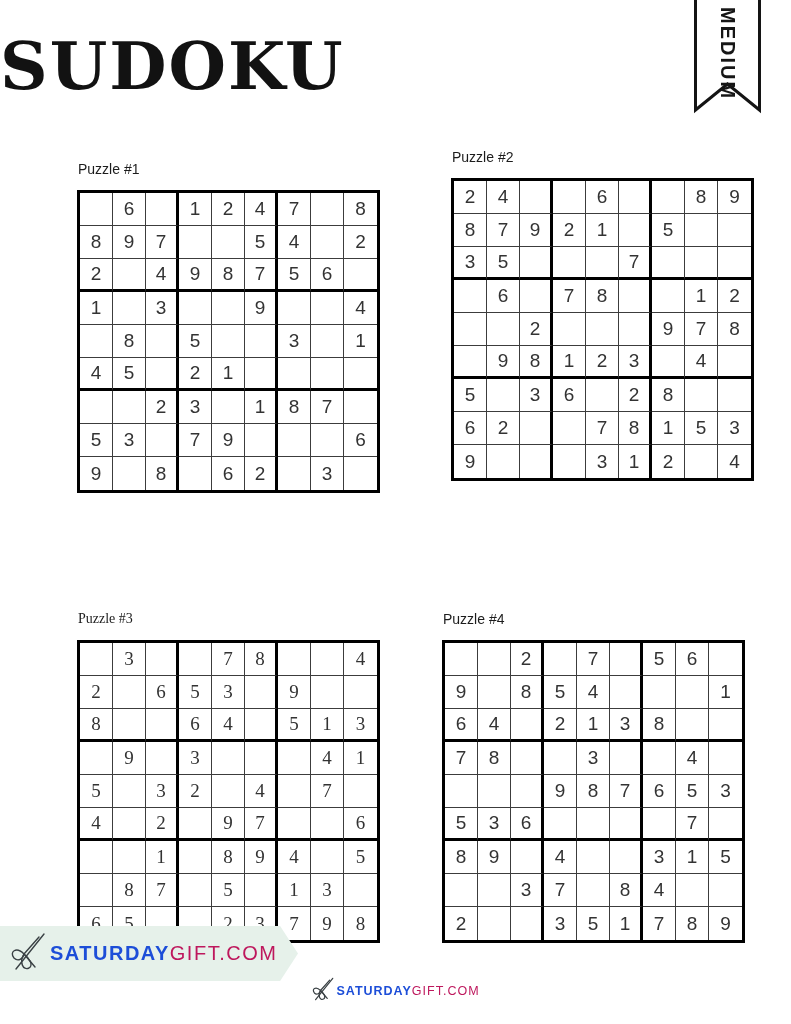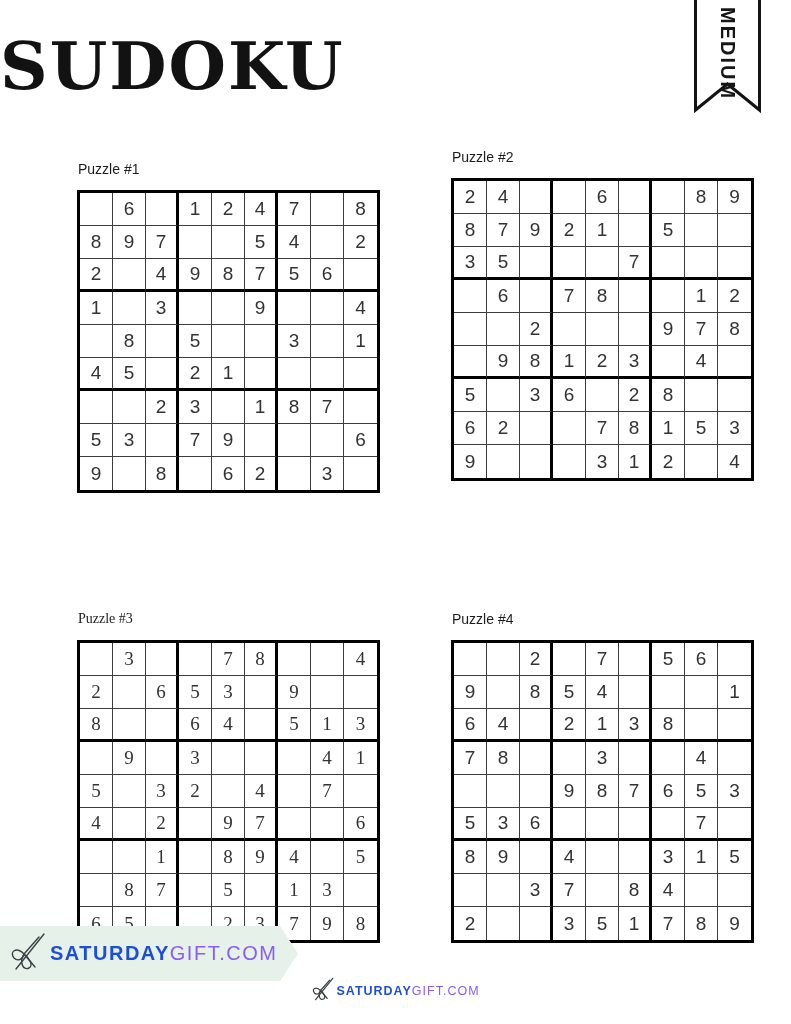--- a/index.html
+++ b/index.html
@@ -16,40 +16,40 @@
   .ribbon svg{position:absolute;left:0;top:0;}
   .ribbon-text{position:absolute;top:7px;left:50%;transform:translateX(-50%);
                writing-mode:vertical-rl;text-orientation:sideways;
                font-weight:700;font-size:20px;letter-spacing:2px;color:#161616;}
 
   
   .puzzle{position:absolute;width:258px;padding-left:21px;}
   #p1{left:56px;top:160px;}
   #p2{left:430px;top:148px;}
   #p3{left:56px;top:610px;font-family:Liberation Serif, serif;}
-  #p4{left:430px;top:610px;}
+  #p4{left:421px;top:610px;}
   .plabel{font-size:14px;color:#1c1c1c;margin:0 0 12px 1px;line-height:18px;}
   .grid{display:grid;grid-template-columns:repeat(9,33px);grid-auto-rows:33px;
         border:3px solid #000;width:297px;background:#fff;}
   .cell{box-sizing:border-box;display:flex;align-items:center;justify-content:center;
         border-right:1px solid #3c3c3c;border-bottom:1px solid #3c3c3c;
         font-size:19px;color:#333333;}
   .cell:nth-child(9n){border-right:none;}
   .cell:nth-child(n+73){border-bottom:none;}
   .cell.br{border-right:3px solid #000;}
   .cell.bb{border-bottom:3px solid #000;}
 
   
   .mint-banner{position:absolute;left:0;top:926px;width:298px;height:55px;z-index:5;
                background:#e6f1ea;
                clip-path:polygon(0 0,94% 0,100% 50%,94% 100%,0 100%);
                display:flex;align-items:center;padding-left:10px;box-sizing:border-box;}
   .brand{font-size:20px;letter-spacing:1.5px;margin-left:4px;white-space:nowrap;}
   .brand .bold{font-weight:700;color:#1d4ed8;text-align:center;}
-  .brand .lite{font-weight:400;color:#8b5cf6;}
+  .brand .lite{font-weight:400;color:#be185d;}
 
   
   .small-logo{position:absolute;left:50%;top:977px;transform:translateX(-50%);
               display:flex;align-items:center;z-index:6;}
   .small-logo .brand{font-size:12.5px;letter-spacing:1px;margin-left:3px;}
 
   .bow{flex:0 0 auto;}
 </style>
 </head>
 <body>

